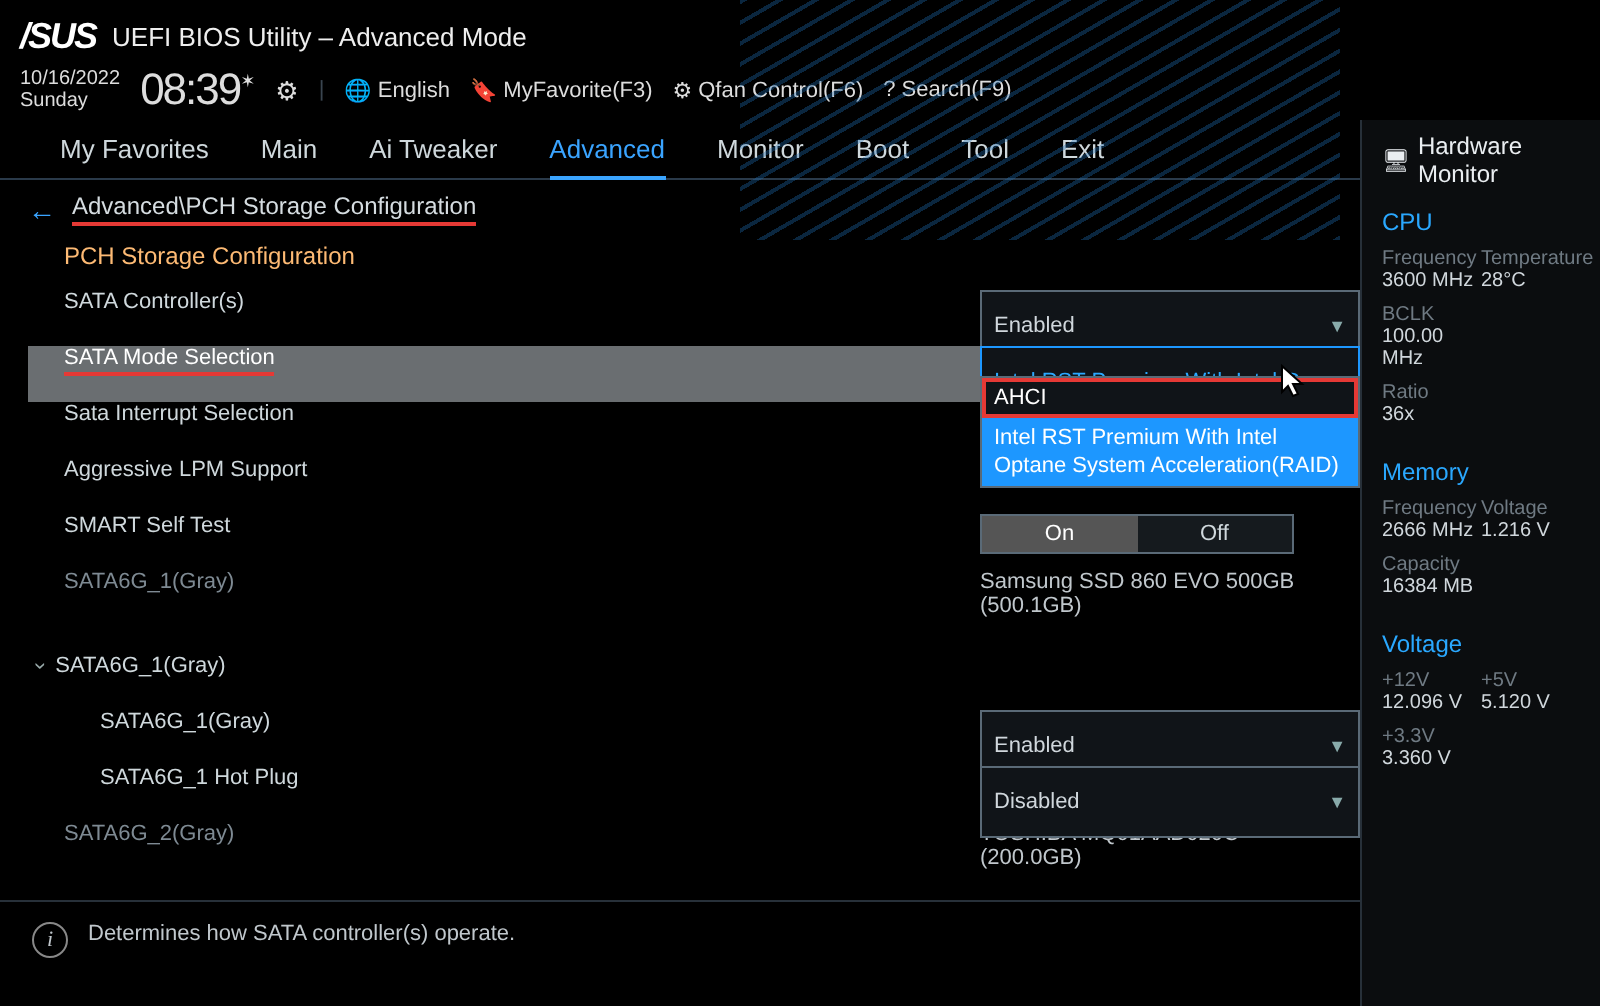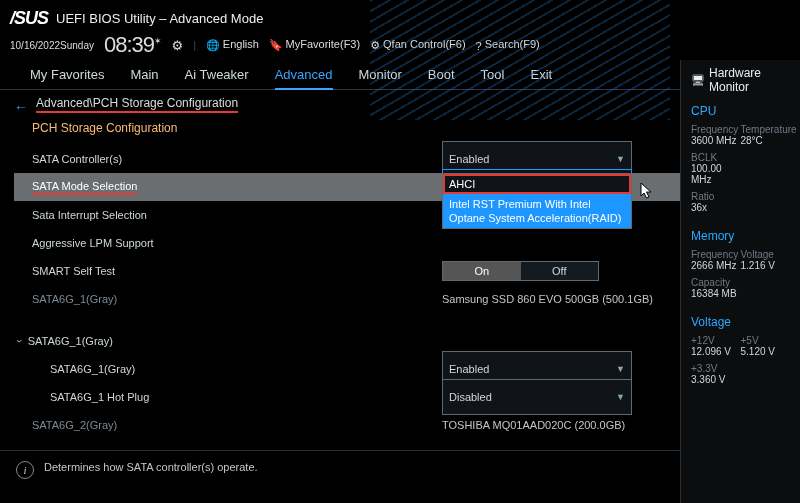--- a/index.html
+++ b/index.html
@@ -5,54 +5,54 @@
   * { margin:0; padding:0; box-sizing:border-box; }
   html,body { width:800px; height:503px; overflow:hidden; font-family:"Segoe UI",Arial,sans-serif; }
   body { background:#000; color:#cfd8dc; position:relative; font-size:11px; }
   .bg-stripes { position:absolute; top:0; right:130px; width:300px; height:120px;
     background:repeating-linear-gradient(-30deg,rgba(30,110,180,0.35) 0 2px,transparent 2px 9px); pointer-events:none; }
   
   .hdr { height:30px; display:flex; align-items:center; padding:6px 10px 0; color:#eee; }
   .logo { font-weight:600; font-style:italic; letter-spacing:-1px; font-size:18px; color:#fff; margin-right:8px; }
   .title { font-size:13px; font-weight:500; }
   .meta { height:30px; display:flex; align-items:center; padding:0 10px; gap:10px; color:#ddd; font-size:11px; }
-  .date-block { display:flex; flex-direction:row; line-height:11px; font-size:10px; }
+  .date-block { display:flex; flex-direction:column; line-height:11px; font-size:10px; }
   .clock { font-size:22px; font-weight:300; letter-spacing:-1px; }
   .clock sup { font-size:9px; vertical-align:super; letter-spacing:0; }
   .gear { font-size:13px; }
   .mlabel { cursor:pointer; }
   .mlabel::before { content:''; display:inline-block; vertical-align:middle; margin-right:3px; }
   .ico-globe::before{content:'🌐';} .ico-fav::before{content:'🔖';} .ico-fan::before{content:'⚙';} .ico-search::before{content:'?';}
   
   .tabs { height:30px; border-bottom:1px solid #2a3a4a; display:flex; align-items:center; padding:0 20px 0 30px; gap:26px; color:#cfd8dc; }
   .tab { font-size:13px; cursor:pointer; }
   .tab.active { color:#3aa4ff; border-bottom:2px solid #3aa4ff; padding-bottom:6px; margin-bottom:-7px; }
   
   .main { position:absolute; top:90px; left:0; width:680px; height:360px; padding:6px 14px 0 14px; }
   .crumb { display:flex; align-items:center; gap:8px; color:#3aa4ff; font-size:12px; margin-bottom:8px; }
   .crumb .back { color:#3aa4ff; font-size:14px; }
   .crumb span.path { color:#d5dce0; }
   .section-title { color:#fdba74; margin:4px 0 10px 18px; font-size:12px; }
   .rows { margin-left:18px; }
-  .row { display:flex; align-items:center; height:28px; }
+  .row { display:flex; height:28px;gap:48px; }
   .row .lbl { flex:0 0 410px; }
   .field { flex:0 0 190px; position:relative; }
   .dropdown { width:190px; height:36px; line-height:18px; border:1px solid #5a6a77; background:#101418; color:#d0d7dc; padding:0 6px; font-size:11px; display:flex; align-items:center; justify-content:space-between; cursor:pointer; }
   .dropdown .caret { font-size:9px; color:#8aa; }
   .dropdown.open { border:1px solid #1d97ff; color:#2aa8ff; }
   .row.selected { background:#6a6e71; margin-left:-18px; padding-left:18px; margin-right:-14px; padding-right:16px; }
   .row.selected .lbl{ color:#fff; }
   .toggle { width:157px; height:20px; border:1px solid #5a6a77; display:flex; }
   .toggle div { flex:1; text-align:center; line-height:18px; font-size:11px; cursor:pointer; }
   .toggle .on { background:#555; color:#fff; }
   .toggle .off { background:#151a1e; }
   .info-val { font-size:11px; color:#c0c7cc; }
   .expander::before { content:'›'; display:inline-block; transform:rotate(90deg); margin-left:-14px; margin-right:6px; color:#9aa; font-size:11px; }
   
-  .menu { position:absolute; top:4px; left:0; width:190px; border:1px solid #5a6a77; background:#101418; z-index:50; }
+  .menu { position:absolute; top:15px; left:0; width:190px; border:1px solid #5a6a77; background:#101418; z-index:50; }
   .menu .opt { padding:3px 6px; font-size:11px; line-height:14px; cursor:pointer; }
   .menu .opt.hi { color:#fff; outline:2px solid #e53935; outline-offset:-2px; }
   .menu .opt.sel { background:#1d97ff; color:#fff; }
   .cursor { position:absolute; top:182px; left:640px; width:14px; height:18px; z-index:60; }
   .cursor svg { width:14px; height:18px; }
   
   .help { position:absolute; top:450px; left:0; width:680px; height:53px; border-top:1px solid #273039; display:flex; align-items:flex-start; gap:10px; padding:10px 16px; color:#c0c7cc; font-size:11px; }
   .help .hi { width:18px; height:18px; border:1px solid #888; border-radius:50%; display:flex; align-items:center; justify-content:center; font-style:italic; font-family:Georgia,serif; }
   
   .hw { position:absolute; top:60px; right:0; width:120px; height:443px; background:#0b0d0f; border-left:1px solid #273039; padding:6px 10px; font-size:10px; }

